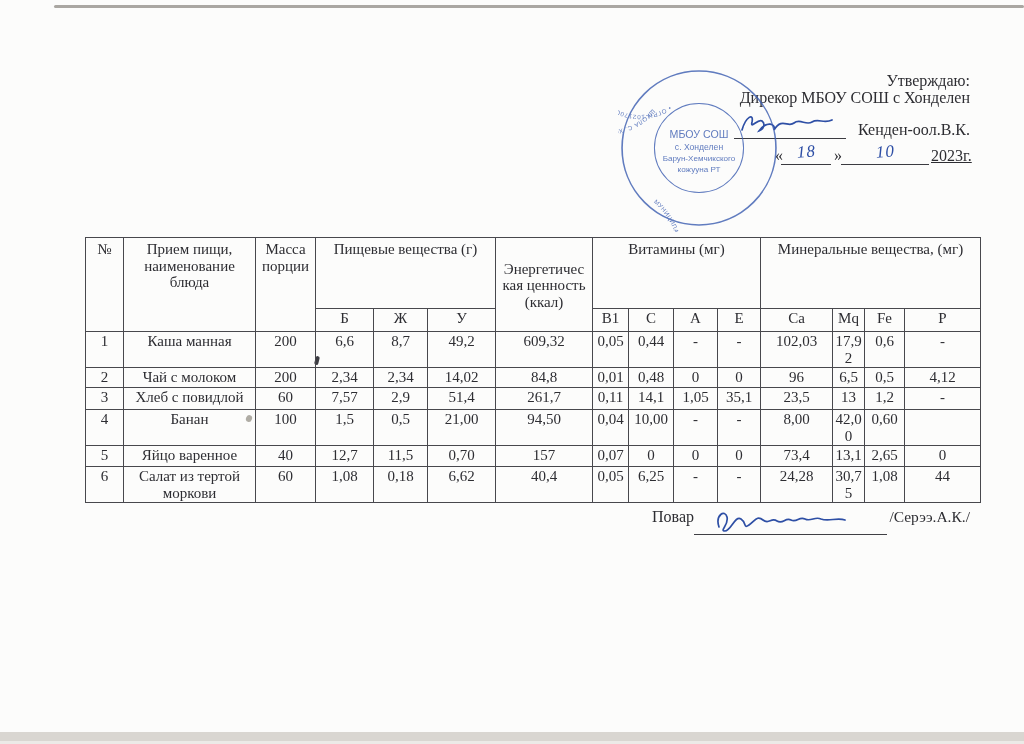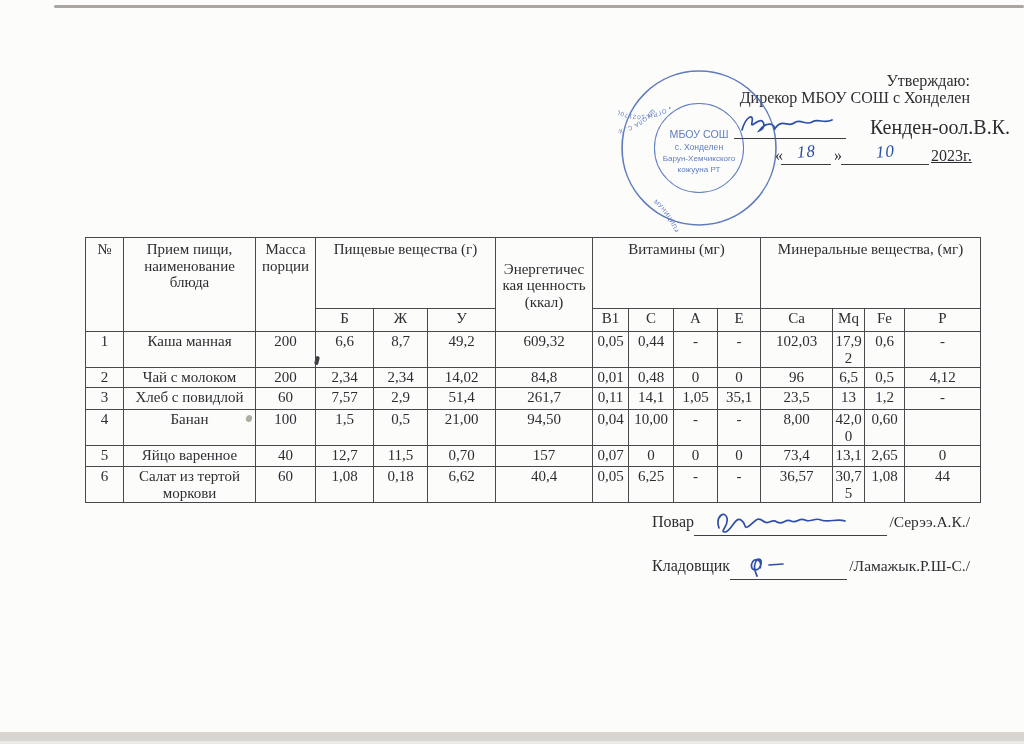--- a/index.html
+++ b/index.html
@@ -17,21 +17,21 @@
   .scan-bottom-edge{position:absolute;left:0;right:0;bottom:0;height:3px;background:#eceae7;}
   .speck1{position:absolute;left:315px;top:356px;width:4px;height:9px;background:#3c3c42;border-radius:2px;transform:rotate(14deg);}
   .speck2{position:absolute;left:246px;top:415px;width:6px;height:7px;background:#9b978f;border-radius:50%;transform:rotate(20deg);opacity:.8;}
 
   
   .approve{position:absolute;top:72px;right:54px;font-size:16px;}
   .director-line{position:absolute;top:89px;right:54px;font-size:16px;margin-left:19px;}
   .dir-sig-row{position:absolute;top:112px;left:734px;width:236px;height:28px;}
   .dir-sig-line{position:absolute;left:0;bottom:1px;width:112px;height:26px;border-bottom:1.3px solid #3b3b40;}
   .dir-sig-svg{position:absolute;left:2px;bottom:1px;}
-  .director-name{position:absolute;left:124px;bottom:1px;font-size:20px;white-space:nowrap;margin-left:12px;}
+  .director-name{position:absolute;left:124px;bottom:1px;font-size:16px;white-space:nowrap;}
   .date-row{position:absolute;top:144px;left:770px;width:210px;height:24px;font-size:16px;}
   .q-open{position:absolute;left:5px;top:3px;}
   .date-u1{position:absolute;left:11px;top:0;width:50px;height:20px;border-bottom:1.3px solid #3b3b40;text-align:center;}
   .q-close{position:absolute;left:64px;top:3px;}
   .date-u2{position:absolute;left:71px;top:0;width:88px;height:20px;border-bottom:1.3px solid #3b3b40;text-align:center;}
   .date-year{position:absolute;left:161px;top:3px;text-decoration:underline;}
   .hand{color:#2e4fa5;font-style:italic;font-size:17px;display:inline-block;position:relative;top:-2px;transform:rotate(-4deg);letter-spacing:1px;}
 
   
   .stamp{position:absolute;left:618px;top:64px;width:162px;height:168px;opacity:.82;pointer-events:none;z-index:4;}
@@ -47,21 +47,21 @@
   }
   .menu-table .hrow1 th{height:66px;padding-top:3px;}
   .menu-table .hrow2 th{height:20px;}
   .th-energy{vertical-align:middle !important;white-space:pre-line;}
   .col-mq-cell{word-break:break-all;line-height:1.05;}
   .row-1 td{height:33px;} .row-2 td{height:17px;} .row-3 td{height:19px;}
   .row-4 td{height:30px;} .row-5 td{height:18px;} .row-6 td{height:32px;}
 
   
   .sign-block{position:absolute;left:652px;top:508px;width:318px;}
-  .sign-row{display:flex;align-items:center;height:28px;margin-bottom:16px;}
+  .sign-row{display:flex;align-items:flex-start;height:28px;margin-bottom:1px;}
   .sign-label{font-size:16px;white-space:nowrap;}
   .sign-fill{flex:1;border-bottom:1.3px solid #3f3f44;height:26px;position:relative;}
   .sign-name{font-size:15.5px;white-space:nowrap;padding-left:2px;}
   .sig-svg{position:absolute;bottom:-3px;left:8%;}
   .blue-ink{stroke:#2e4fa5;fill:none;stroke-linecap:round;}
 </style>
 </head>
 <body>
 
 <div class="page">
@@ -255,42 +255,33 @@
           <td>Салат из тертой моркови</td>
           <td>60</td>
           <td>1,08</td>
           <td>0,18</td>
           <td>6,62</td>
           <td>40,4</td>
           <td>0,05</td>
           <td>6,25</td>
           <td>-</td>
           <td>-</td>
-          <td>36,57</td>
+          <td>24,28</td>
           <td class="col-mq-cell">30,75</td>
           <td>1,08</td>
           <td>44</td>
         </tr>
       </tbody>
   </table>
 
   <div class="sign-block">
     <div class="sign-row">
       <span class="sign-label">Повар</span>
       <span class="sign-fill">
         <svg class="sig-svg" width="150" height="30" viewBox="0 0 150 30">
           <path class="blue-ink" stroke-width="1.7" d="M10,20 C6,8 16,2 18,10 C20,18 10,24 16,24 C22,24 26,8 32,12 C38,16 34,22 40,18 C46,14 48,8 54,13 C60,18 62,10 68,14 C74,18 76,10 82,13 C88,16 90,9 96,12 C102,15 106,9 112,12 C120,15 128,10 136,13"></path>
         </svg>
       </span>
       <span class="sign-name">/Серээ.А.К./</span>
     </div>
-    <div class="sign-row">
-      <span class="sign-label">Кладовщик</span>
-      <span class="sign-fill">
-        <svg class="sig-svg" width="70" height="30" viewBox="0 0 70 30">
-          <path class="blue-ink" stroke-width="1.7" d="M18,24 C10,8 24,2 22,12 C20,21 10,19 13,11 C15,5 24,7 21,16 M30,13 L44,12"></path>
-        </svg>
-      </span>
-      <span class="sign-name">/Ламажык.Р.Ш-С./</span>
-    </div>
   </div>
 
 </div>
 
 </body></html>

